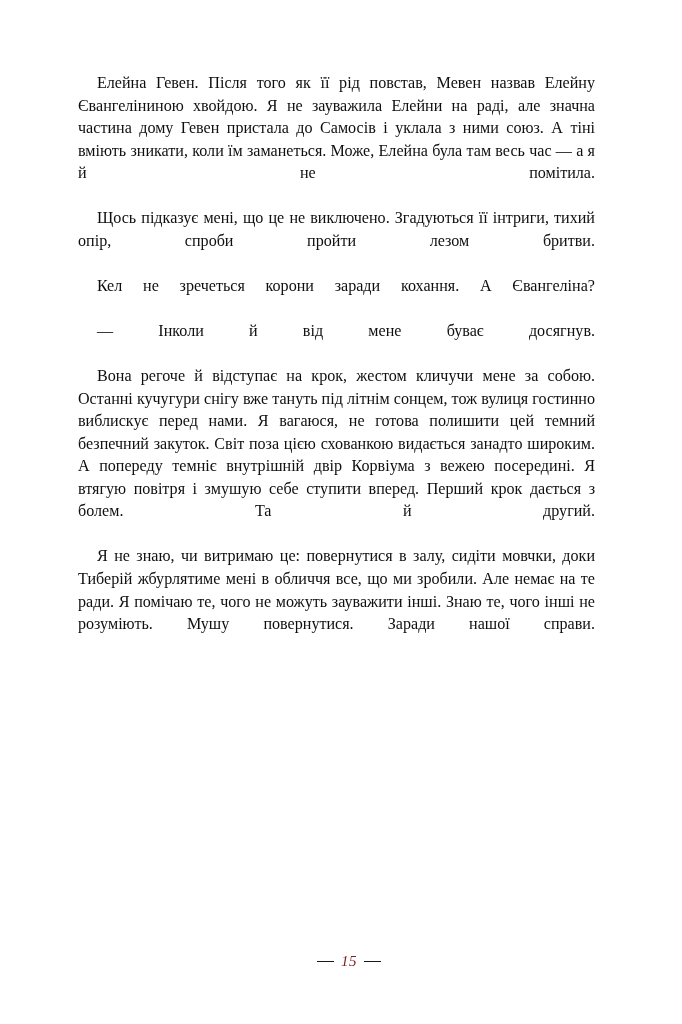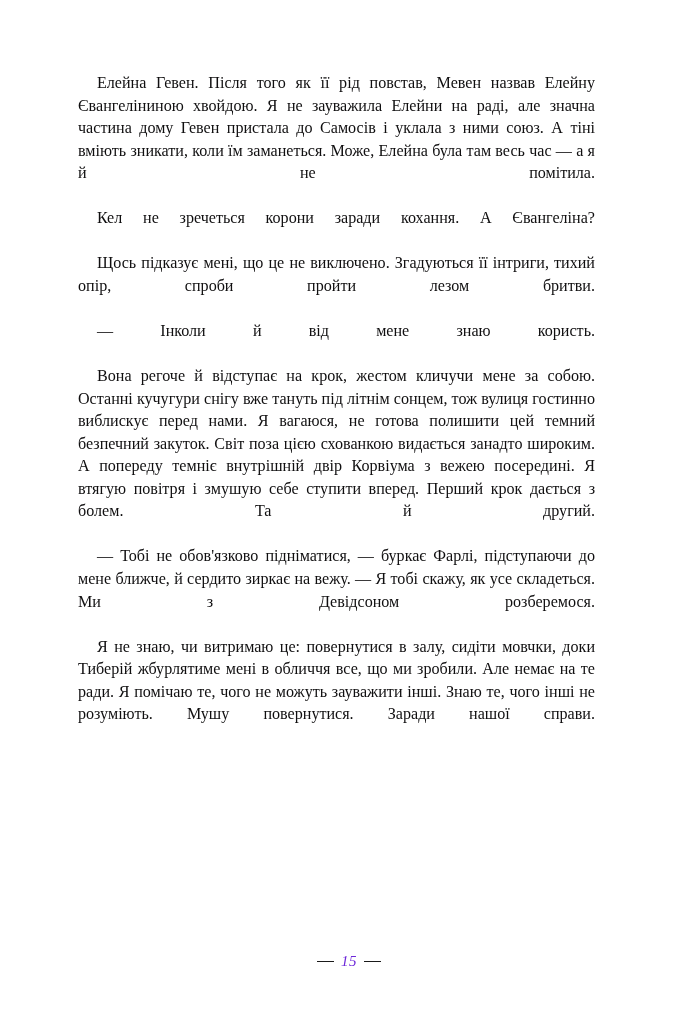--- a/index.html
+++ b/index.html
@@ -44,21 +44,21 @@
   }
   .folio {
     position: absolute;
     left: 0;
     right: 0;
     top: 952px;
     text-align: center;
     font-family: "Liberation Serif", "DejaVu Serif", serif;
     font-size: 15px;
     letter-spacing: 0.5px;
-    color: #6d28d9;
+    color: #7f1d1d;
     margin-left: 16px;
   }
   .folio .rule {
     display: inline-block;
     width: 17px;
     height: 1px;
     background: #1a1a1a;
     vertical-align: middle;
     margin: 0 7px;
   }
@@ -68,25 +68,24 @@
     vertical-align: middle;
   }
 </style>
 </head>
 <body>
 
 <div class="page">
 
   <div class="text-block" id="body-text">
       <p>Елейна Гевен. Після того як її рід повстав, Мевен назвав Елейну Євангеліниною хвойдою. Я не зауважила Елейни на раді, але значна частина дому Гевен пристала до Самосів і уклала з ними союз. А тіні вміють зникати, коли їм заманеться. Може, Елейна була там весь час — а я й не помітила.</p>
+      <p>Щось підказує мені, що це не виключено. Згадуються її інтриги, тихий опір, спроби пройти лезом бритви.</p>
       <p>Кел не зречеться корони заради кохання. А Євангеліна?</p>
-      <p>Щось підказує мені, що це не виключено. Згадуються її інтриги, тихий опір, спроби пройти лезом бритви.</p>
-      <p>— Інколи й від мене знаю користь.</p>
+      <p>— Інколи й від мене буває досягнув.</p>
       <p>Вона регоче й відступає на крок, жестом кличучи мене за собою. Останні кучугури снігу вже тануть під літнім сонцем, тож вулиця гостинно виблискує перед нами. Я вагаюся, не готова полишити цей темний безпечний закуток. Світ поза цією схованкою видається занадто широким. А попереду темніє внутрішній двір Корвіума з вежею посередині. Я втягую повітря і змушую себе ступити вперед. Перший крок дається з болем. Та й другий.</p>
-      <p>— Тобі не обов'язково підніматися, — буркає Фарлі, підступаючи до мене ближче, й сердито зиркає на вежу. — Я тобі скажу, як усе складеться. Ми з Девідсоном розберемося.</p>
       <p>Я не знаю, чи витримаю це: повернутися в залу, сидіти мовчки, доки Тиберій жбурлятиме мені в обличчя все, що ми зробили. Але немає на те ради. Я помічаю те, чого не можуть зауважити інші. Знаю те, чого інші не розуміють. Мушу повернутися. Заради нашої справи.</p>
     </div>
 
   <div class="folio">
     <span class="rule"></span><span class="num">15</span><span class="rule"></span>
   </div>
 
 </div>
 
 </body></html>

